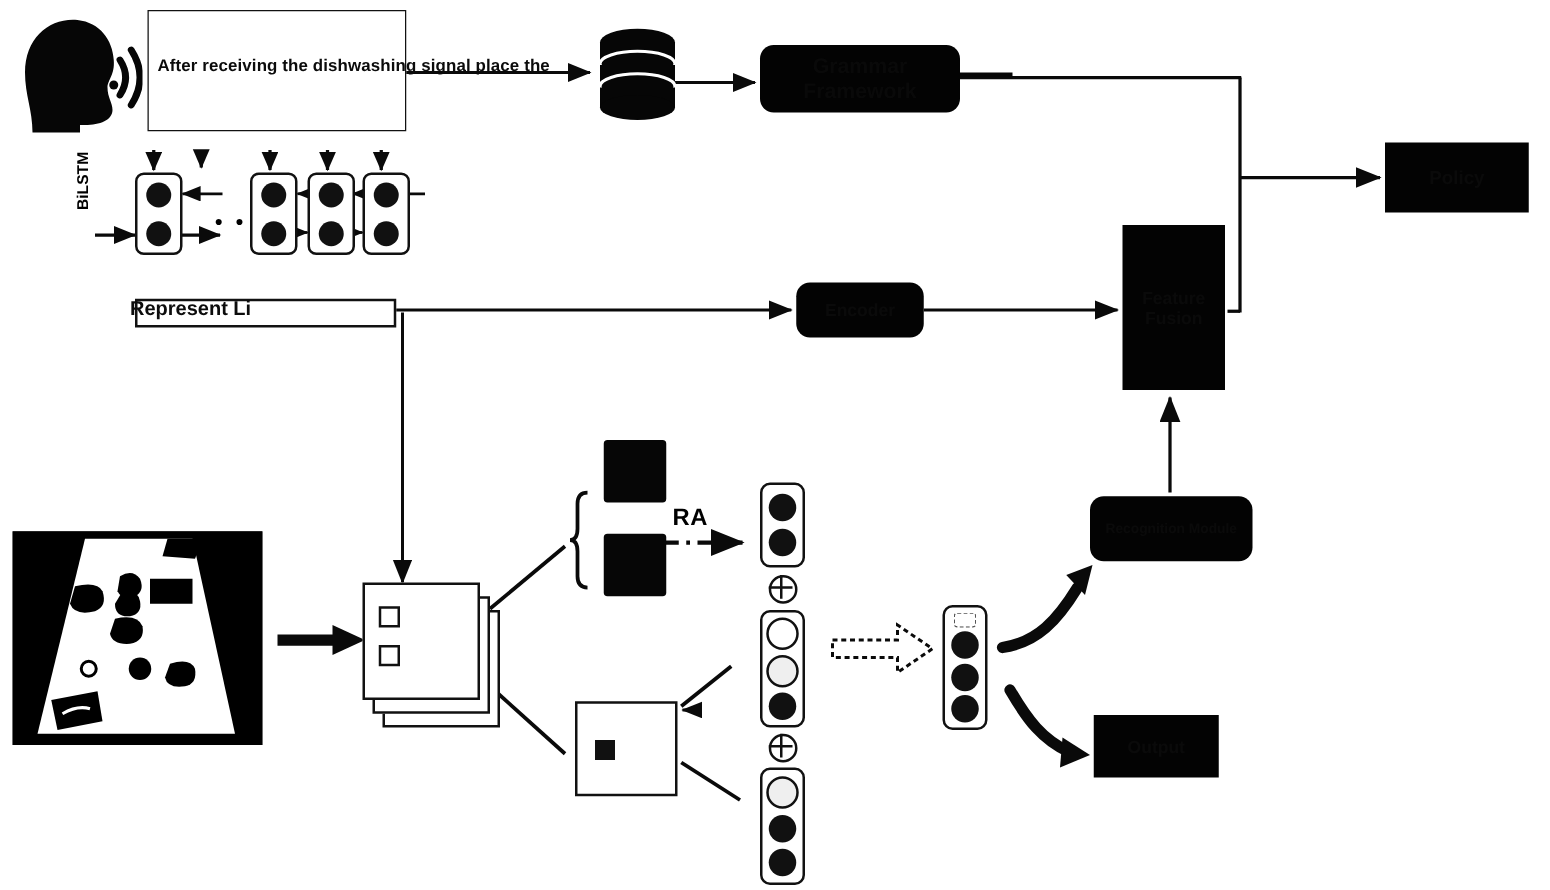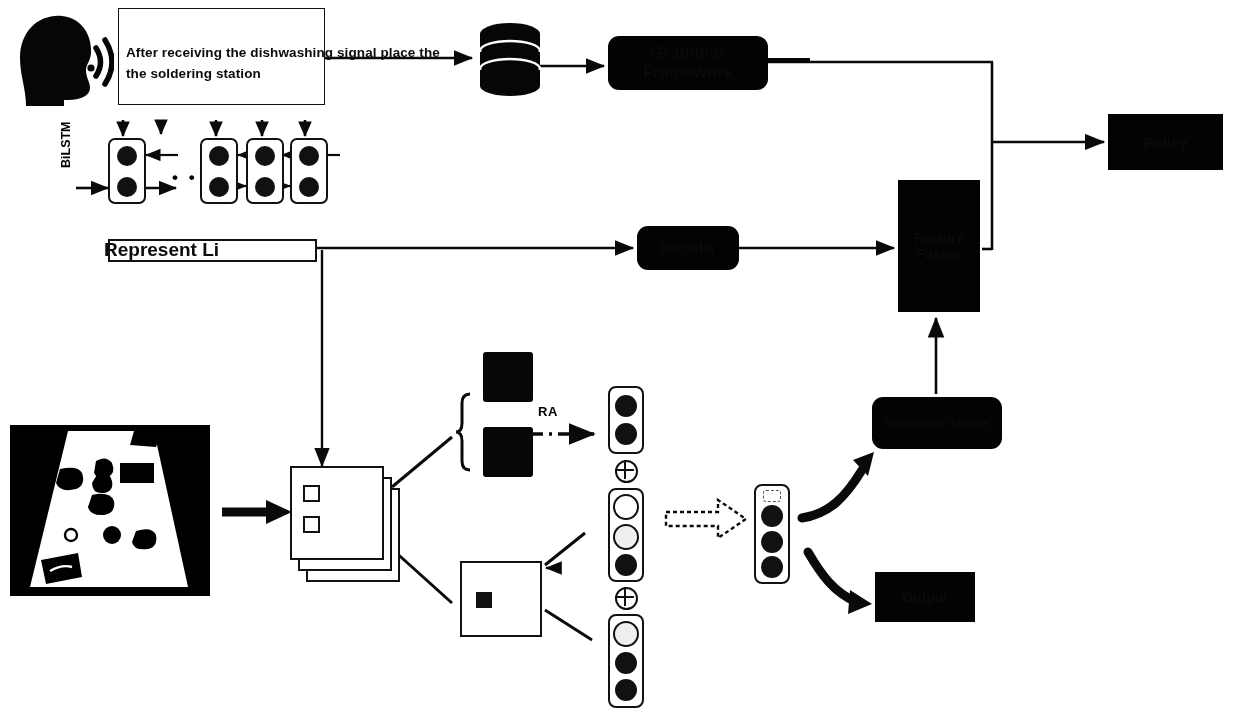--- a/index.html
+++ b/index.html
@@ -5,22 +5,22 @@
   html,body{margin:0;padding:0;background:#ffffff;}
   body{width:1240px;height:712px;position:relative;overflow:hidden;
        font-family:"Liberation Sans",sans-serif;color:#000;}
   #canvas{position:absolute;left:0;top:0;width:1199px;height:712px;}
   .abs{position:absolute;}
 
   
   .instr-box{left:118px;top:8px;width:205px;height:95px;border:1.5px solid #111;background:#fff;}
   .instr-text{left:126px;top:42px;width:352px;font-size:13.5px;font-weight:bold;
               line-height:21px;letter-spacing:.1px;color:#0b0b0b;}
-  .ra-label{left:538px;top:404px;font-size:13px;font-weight:bold;letter-spacing:.5px;}
-  .repr-label{left:104px;top:239px;font-size:19px;font-weight:bold;color:#0c0c0c;}
+  .ra-label{left:538px;top:404px;font-size:19px;font-weight:bold;letter-spacing:.5px;}
+  .repr-label{left:104px;top:239px;font-size:16px;font-weight:bold;color:#0c0c0c;}
   .bilstm-label{left:59px;top:168px;font-size:12.5px;font-weight:bold;
                 transform:rotate(-90deg);transform-origin:left top;white-space:nowrap;}
 
   
   .blk{background:#030303;color:#0a0a0a;display:flex;align-items:center;
        justify-content:center;text-align:center;font-weight:bold;overflow:hidden;}
   .blk.rounded{border-radius:11px;}
   .blk span{opacity:.045;color:#9a9a9a;}
 
   .box-framework{left:608px;top:36px;width:160px;height:54px;font-size:17px;}
@@ -156,21 +156,20 @@
                C20,80 14,68 14,50 Z" fill="#060606"></path>
       <path d="M90,40 q9,14 0,28" stroke="#060606" stroke-width="5.5" fill="none" stroke-linecap="round"></path>
       <path d="M99,32 q14,22 0,44" stroke="#060606" stroke-width="5.5" fill="none" stroke-linecap="round"></path>
       <circle cx="85" cy="60" r="3.6" fill="#060606"></circle>
     </svg>
   </div>
 
   <div class="abs instr-box"></div>
   <div class="abs instr-text">
     <div>After receiving the dishwashing signal place the</div>
-    <div>the soldering station</div>
   </div>
 
   <div class="abs" style="left:476px;top:22px;">
     <svg width="68" height="76" viewBox="0 0 68 76">
       <ellipse cx="34" cy="12" rx="30" ry="11" fill="#060606"></ellipse>
       <rect x="4" y="12" width="60" height="17" fill="#060606"></rect>
       <ellipse cx="34" cy="29" rx="30" ry="10" fill="#060606" stroke="#fff" stroke-width="2.5"></ellipse>
       <rect x="4" y="30" width="60" height="17" fill="#060606"></rect>
       <ellipse cx="34" cy="47" rx="30" ry="10" fill="#060606" stroke="#fff" stroke-width="2.5"></ellipse>
       <rect x="4" y="48" width="60" height="16" fill="#060606"></rect>

